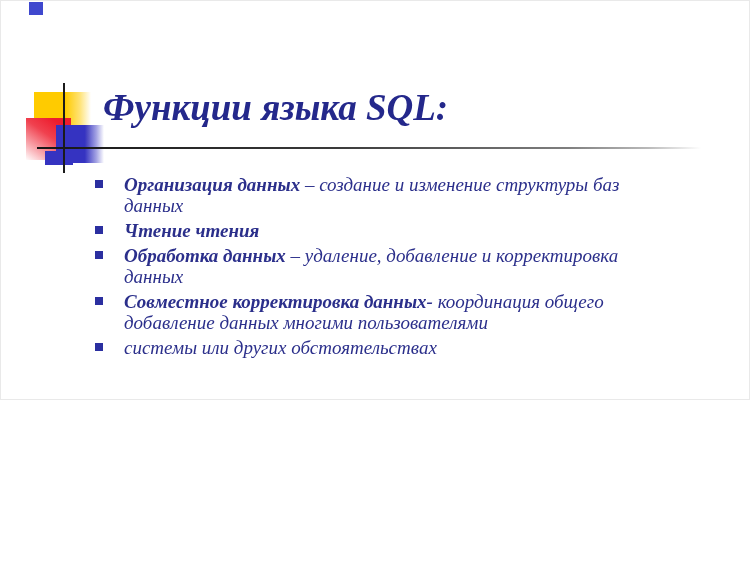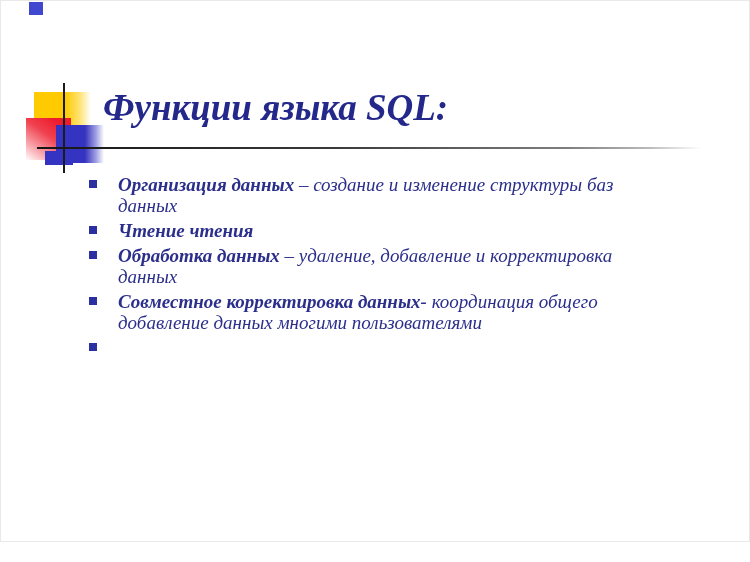--- a/index.html
+++ b/index.html
@@ -3,21 +3,21 @@
 <meta charset="utf-8">
 <style>
   html, body {
     margin: 0;
     padding: 0;
     background: #ffffff;
   }
   .slide {
     position: relative;
     width: 750px;
-    height: 542px;
+    height: 400px;
     box-sizing: border-box;
     background: #ffffff;
     border: 1px solid #e9e9e9;
     overflow: hidden;
     font-family: "Liberation Serif", serif;
   }
 
   
   .corner-mini-square {
     position: absolute;
@@ -77,21 +77,21 @@
     font-size: 37px;
     line-height: 42px;
     color: #24288B;
     white-space: nowrap;
     z-index: 6;
   }
 
   
   .bullet-list {
     position: absolute;
-    left: 86px; top: 173px;
+    left: 92px; top: 173px;
     width: 610px;
   }
   .bullet-item {
     display: flex;
     align-items: flex-start;
     margin-bottom: 4px;
   }
   .bullet-marker {
     flex: 0 0 8px;
     width: 8px; height: 8px;
@@ -147,17 +147,18 @@
       <div class="bullet-item">
         <span class="bullet-marker"></span>
         <div class="bullet-text">
           <div class="bullet-line"><b>Совместное корректировка данных-</b> координация общего</div>
           <div class="bullet-line">добавление данных многими пользователями</div>
         </div>
       </div>
       <div class="bullet-item">
         <span class="bullet-marker"></span>
         <div class="bullet-text">
+          <div class="bullet-line">системы или других обстоятельствах</div>
         </div>
       </div>
     </div>
 
 </div>
 
 </body></html>

